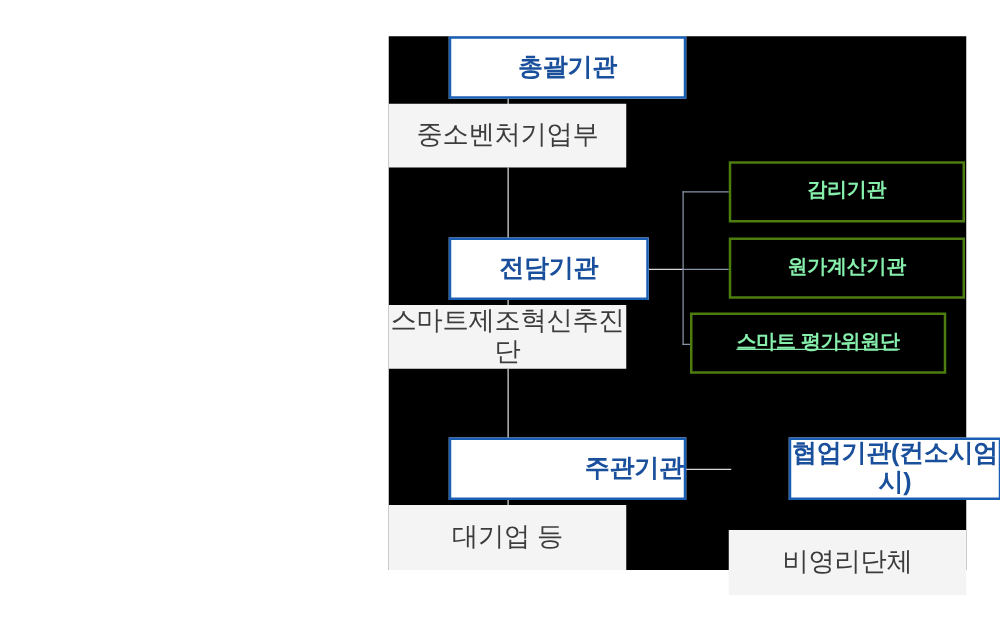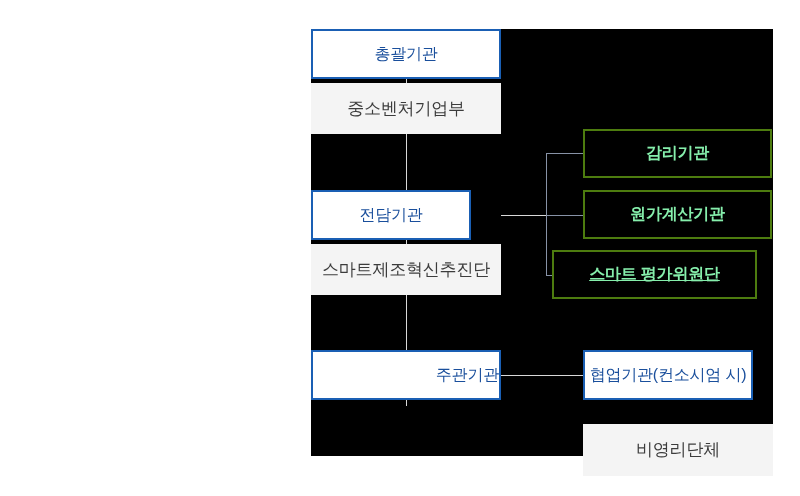--- a/index.html
+++ b/index.html
@@ -52,32 +52,33 @@
     justify-content: center;
     text-align: center;
     line-height: 1.15;
   }
 
   
   .node-primary {
     background: #ffffff;
     border: 2px solid #1a5fb4;
     color: #1a4f9c;
-    font-weight: normal;
-    font-size: 16px;
+    font-weight: bold;
+    font-size: 20px;
     letter-spacing: -0.2px;
+    margin-left: 48px;
   }
 
   
   .node-caption {
     background: #f4f4f4;
     border: none;
     color: #3c3c3c;
     font-weight: normal;
-    font-size: 17px;
+    font-size: 21px;
     letter-spacing: -0.2px;
   }
 
   
   .node-secondary {
     background: #000000;
     border: 2px solid #4d7c0f;
     color: #86efac;
     font-weight: bold;
     font-size: 16px;
@@ -126,20 +127,23 @@
   </div>
 
   <div class="node node-caption" style="left:311px; top:244px; width:190px; height:51px;">
     <span>스마트제조혁신추진단</span>
   </div>
 
   <div class="node node-primary" style="left:311px; top:350px; width:190px; height:50px;justify-content:flex-end;">
     <span>주관기관</span>
   </div>
 
+  <div class="node node-caption" style="left:311px; top:404px; width:190px; height:52px;">
+    <span>대기업 등</span>
+  </div>
 
   <div class="node node-secondary" style="left:583px; top:129px; width:189px; height:49px;">
     <span>감리기관</span>
   </div>
 
   <div class="node node-secondary" style="left:583px; top:190px; width:189px; height:49px;">
     <span>원가계산기관</span>
   </div>
 
   <div class="node node-secondary" style="left:552px; top:250px; width:205px; height:49px;text-decoration:underline;">

